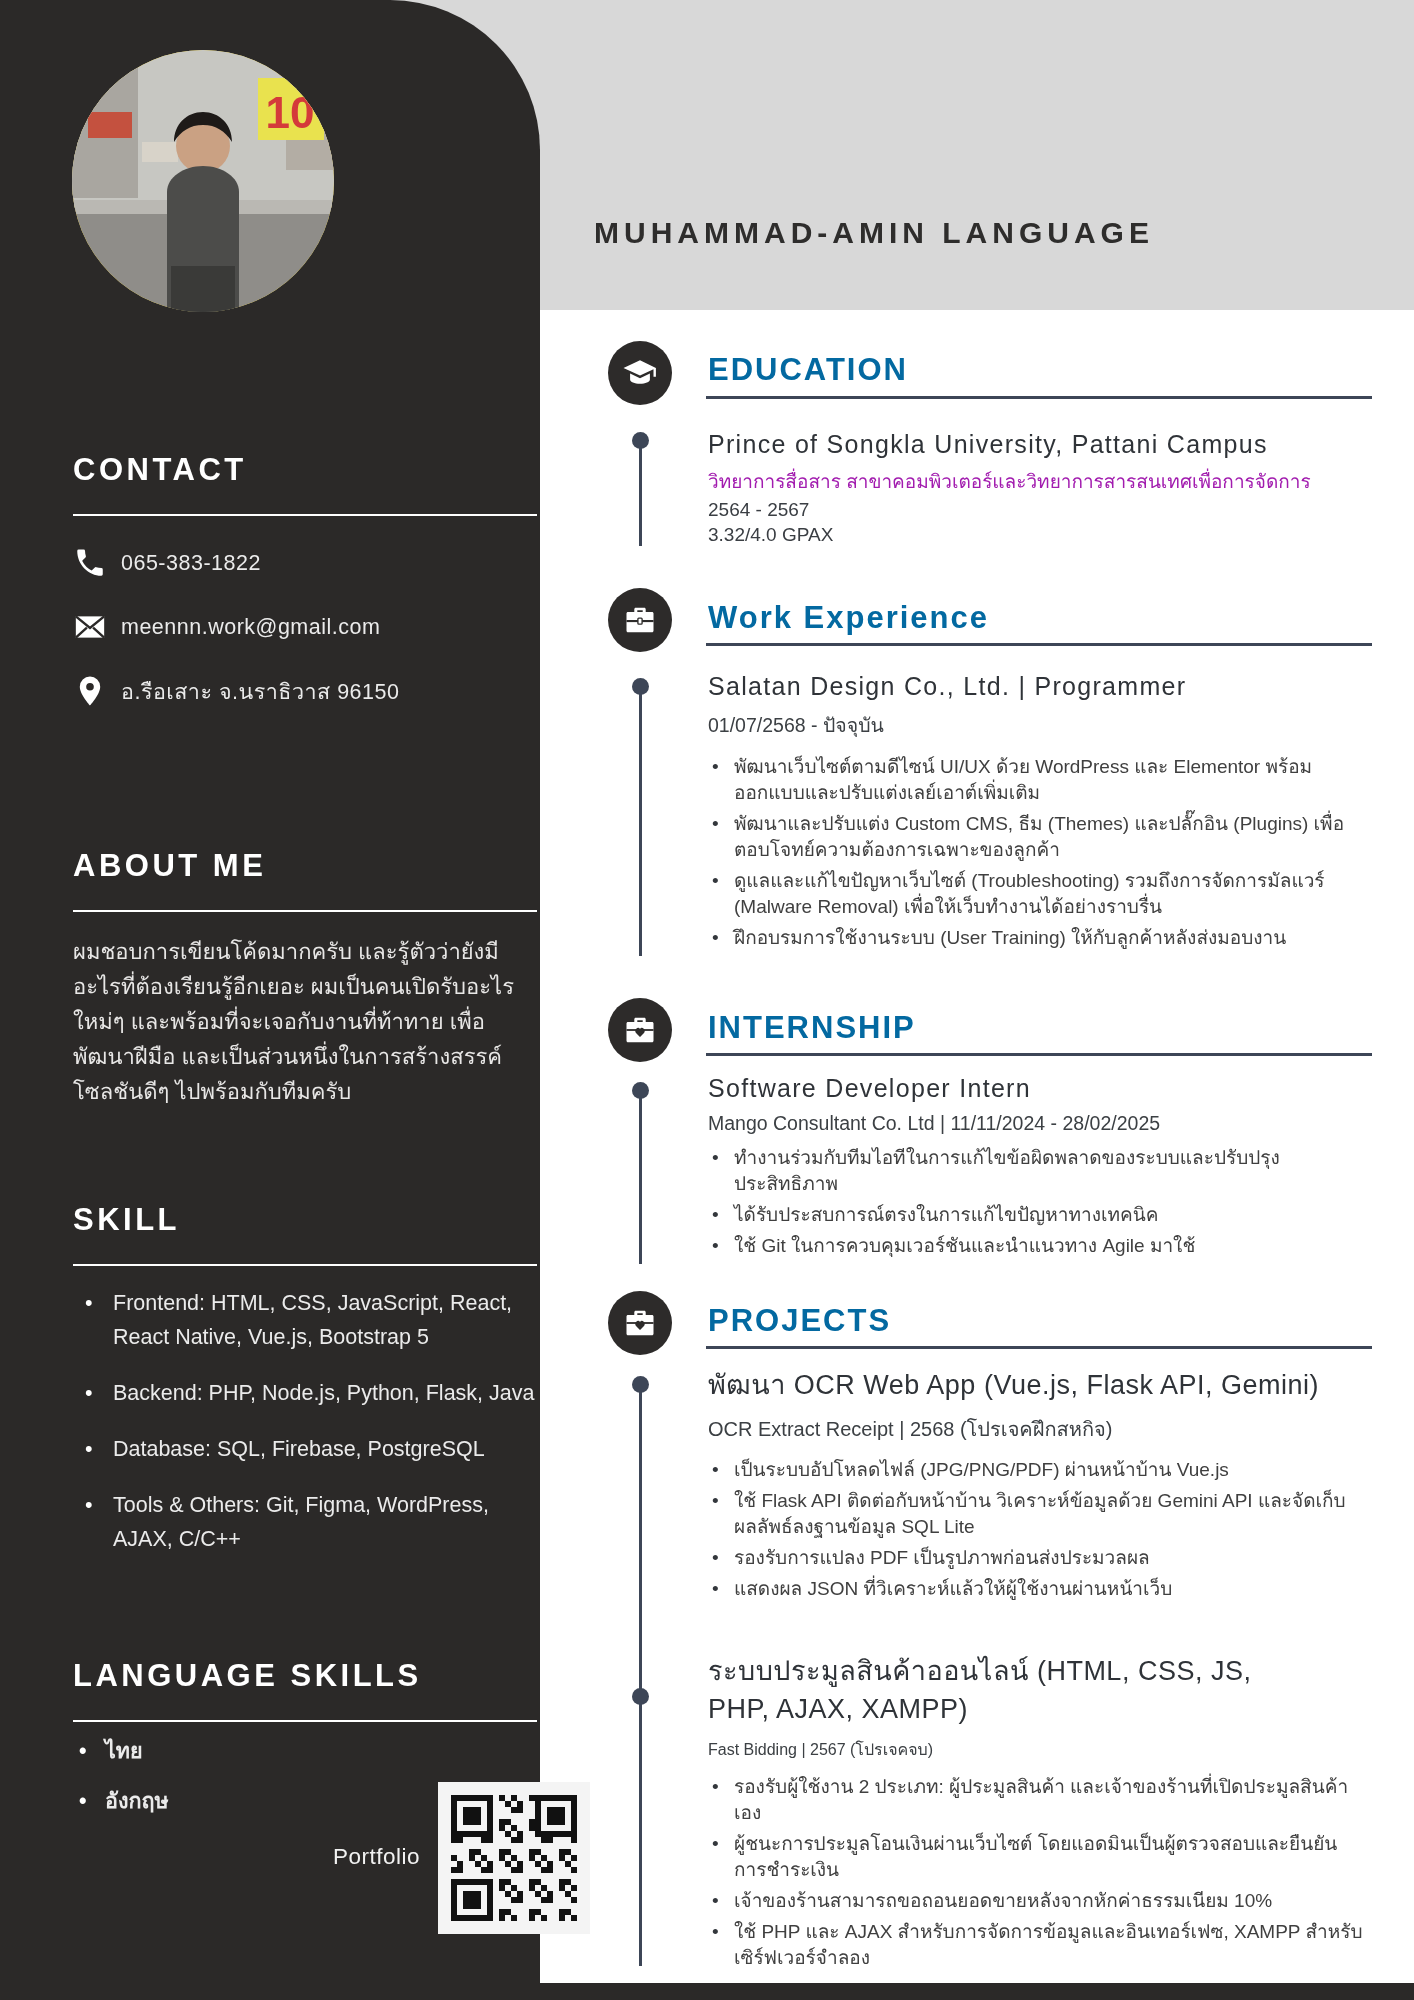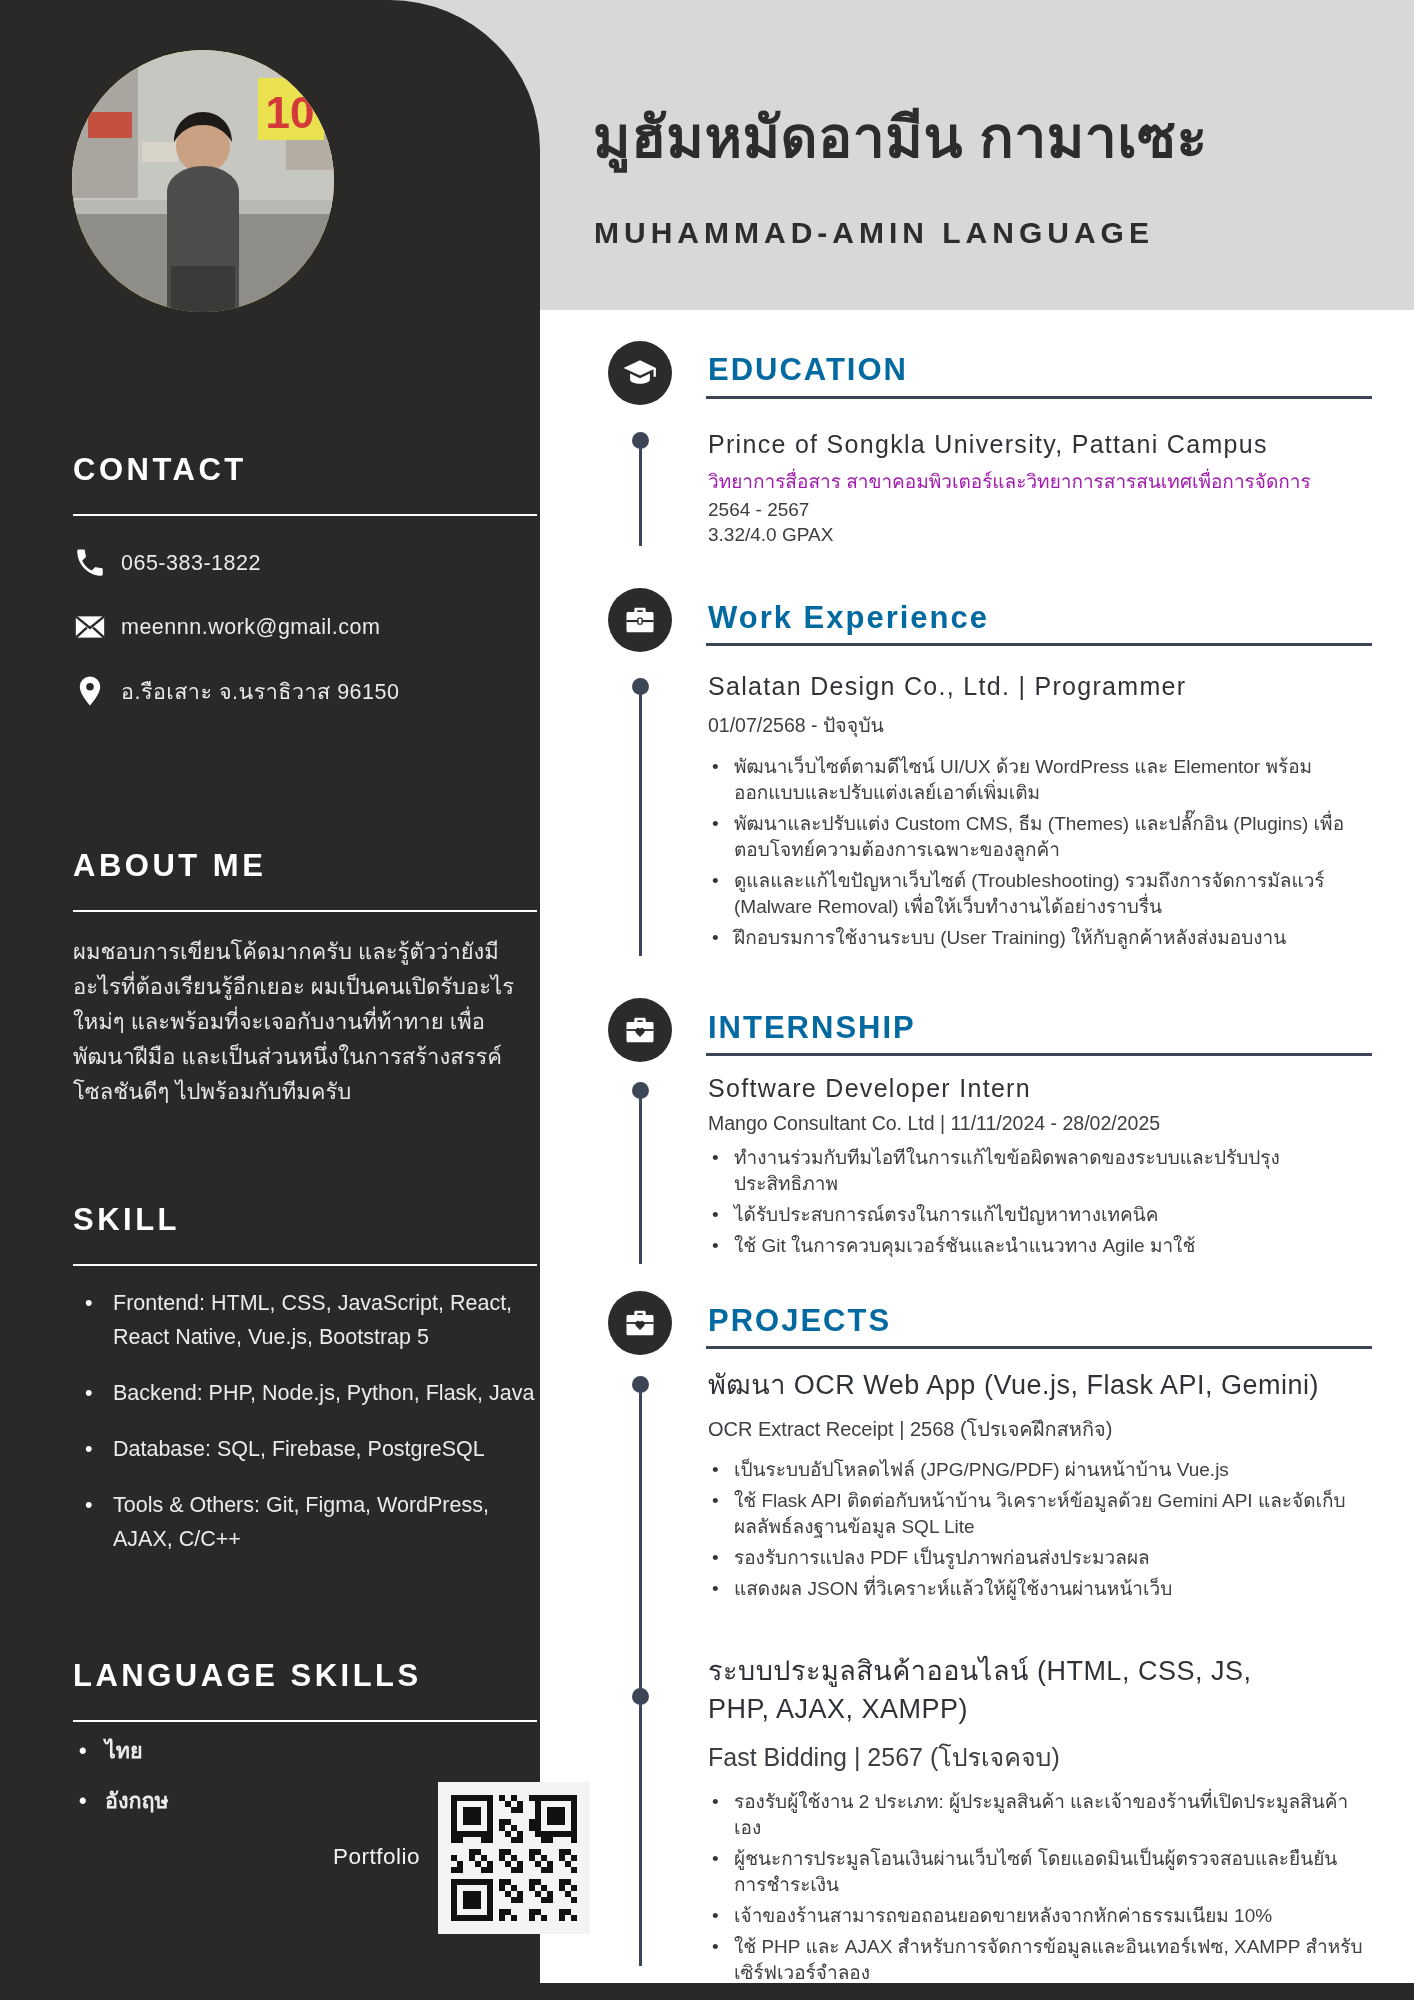--- a/index.html
+++ b/index.html
@@ -51,21 +51,20 @@
   .bullets li::before { content:"•"; position:absolute; left:4px; top:0; color:#33373c; }
 
   .footer-bar { position:absolute; left:0; top:1983px; width:1414px; height:17px; background:#2b2928; z-index:6; }
 </style>
 </head>
 <body>
 
 <div class="page">
 
   <div class="header-band"></div>
-  <div class="name-th">มูฮัมหมัดอามีน กามาเซะ</div>
   <div class="name-en">MUHAMMAD-AMIN LANGUAGE</div>
 
   <div class="sidebar">
 
     <div class="photo-wrap">
       <svg viewBox="0 0 262 262" width="262" height="262">
         <rect width="262" height="158" fill="#c7c7c2"></rect>
         <rect x="0" y="18" width="66" height="130" fill="#a9a6a0"></rect>
         <rect x="214" y="0" width="48" height="120" fill="#b3ada4"></rect>
         <rect x="186" y="28" width="66" height="62" fill="#e9e24e"></rect>
@@ -226,21 +225,21 @@
     <ul class="bullets" style="margin-top:12px">
       <li>เป็นระบบอัปโหลดไฟล์ (JPG/PNG/PDF) ผ่านหน้าบ้าน Vue.js</li>
       <li>ใช้ Flask API ติดต่อกับหน้าบ้าน วิเคราะห์ข้อมูลด้วย Gemini API และจัดเก็บผลลัพธ์ลงฐานข้อมูล SQL Lite</li>
       <li>รองรับการแปลง PDF เป็นรูปภาพก่อนส่งประมวลผล</li>
       <li>แสดงผล JSON ที่วิเคราะห์แล้วให้ผู้ใช้งานผ่านหน้าเว็บ</li>
     </ul>
   </div>
 
   <div class="entry" style="top:1652px">
     <div class="entry-title-th" style="width:600px">ระบบประมูลสินค้าออนไลน์ (HTML, CSS, JS, PHP, AJAX, XAMPP)</div>
-    <div class="entry-period" style="font-size:25px">Fast Bidding | 2567 (โปรเจคจบ)</div>
+    <div class="entry-period" style="font-size:16px">Fast Bidding | 2567 (โปรเจคจบ)</div>
     <ul class="bullets" style="margin-top:12px">
       <li>รองรับผู้ใช้งาน 2 ประเภท: ผู้ประมูลสินค้า และเจ้าของร้านที่เปิดประมูลสินค้าเอง</li>
       <li>ผู้ชนะการประมูลโอนเงินผ่านเว็บไซต์ โดยแอดมินเป็นผู้ตรวจสอบและยืนยันการชำระเงิน</li>
       <li>เจ้าของร้านสามารถขอถอนยอดขายหลังจากหักค่าธรรมเนียม 10%</li>
       <li>ใช้ PHP และ AJAX สำหรับการจัดการข้อมูลและอินเทอร์เฟซ, XAMPP สำหรับเซิร์ฟเวอร์จำลอง</li>
     </ul>
   </div>
 
   <div class="footer-bar"></div>
 </div>

